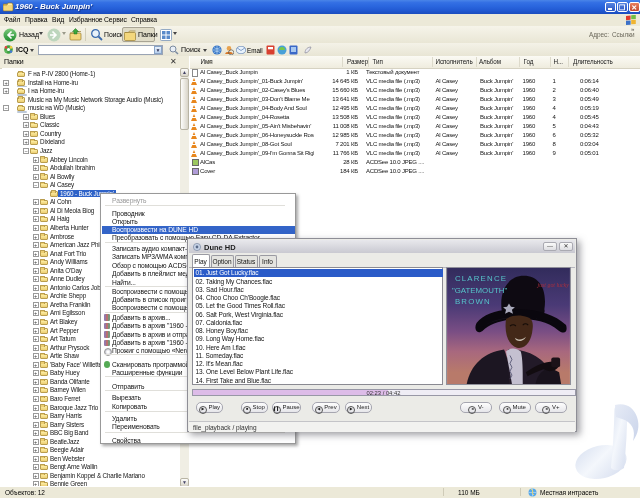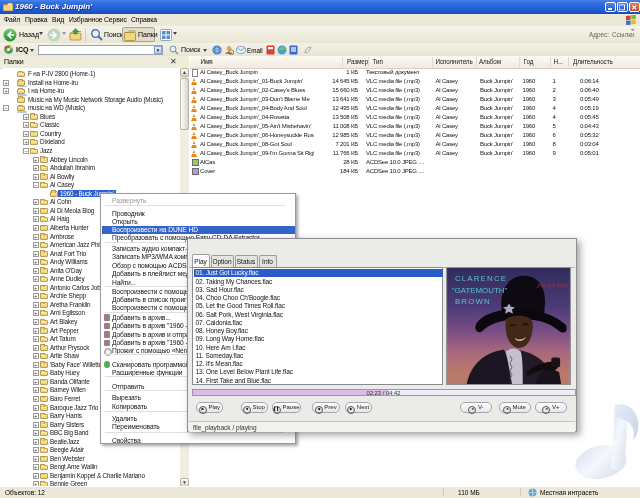--- a/index.html
+++ b/index.html
@@ -513,20 +513,29 @@
     <div class="msep" style="top:195.6px"></div>
     <div class="mi" style="top:200.2px;"><span>Вырезать</span></div>
     <div class="mi" style="top:208.5px;"><span>Копировать</span></div>
     <div class="msep" style="top:216.7px"></div>
     <div class="mi" style="top:220.6px;"><span>Удалить</span></div>
     <div class="mi" style="top:228.9px;"><span>Переименовать</span></div>
     <div class="msep" style="top:237.7px"></div>
     <div class="mi" style="top:242.6px;"><span>Свойства</span></div>
   </div>
 <div id="dune" class="ab">
+    <div id="dtitle">
+      <svg style="position:absolute;left:4px;top:2.5px" width="8" height="8" viewBox="0 0 8 8">
+        <circle cx="4" cy="4" r="3.6" fill="#C8D4E8" stroke="#7A88A0" stroke-width="0.7"></circle>
+        <circle cx="4" cy="4" r="1.4" fill="#5A6A88"></circle>
+      </svg>
+      <span style="position:absolute;left:15px;top:2.5px;font-size:7.5px;font-weight:bold;color:#1c1c1c">Dune HD</span>
+      <div class="dtbtn" style="left:354px">—</div>
+      <div class="dtbtn" style="left:370px">✕</div>
+    </div>
     <div class="tab" style="left:3.5px;top:14.5px;width:18px;height:13.5px;background:#fff;line-height:13px;z-index:2">Play</div>
     <div class="tab" style="left:22.5px;top:16px;width:23px;height:12px;line-height:11px">Option</div>
     <div class="tab" style="left:46.5px;top:16px;width:23px;height:12px;line-height:11px">Status</div>
     <div class="tab" style="left:70.5px;top:16px;width:18px;height:12px;line-height:11px">Info</div>
     <div style="position:absolute;left:1px;top:27.5px;width:386px;height:1px;background:#B8B8C0"></div>
     <div id="plist">
       <div class="prow" style="top:1.2px;background:#2A5BC8;color:#fff">01. Just Got Lucky.flac</div>
       <div class="prow" style="top:9.5px">02. Taking My Chances.flac</div>
       <div class="prow" style="top:17.7px">03. Sad Hour.flac</div>
       <div class="prow" style="top:26.0px">04. Choo Choo Ch'Boogie.flac</div>

